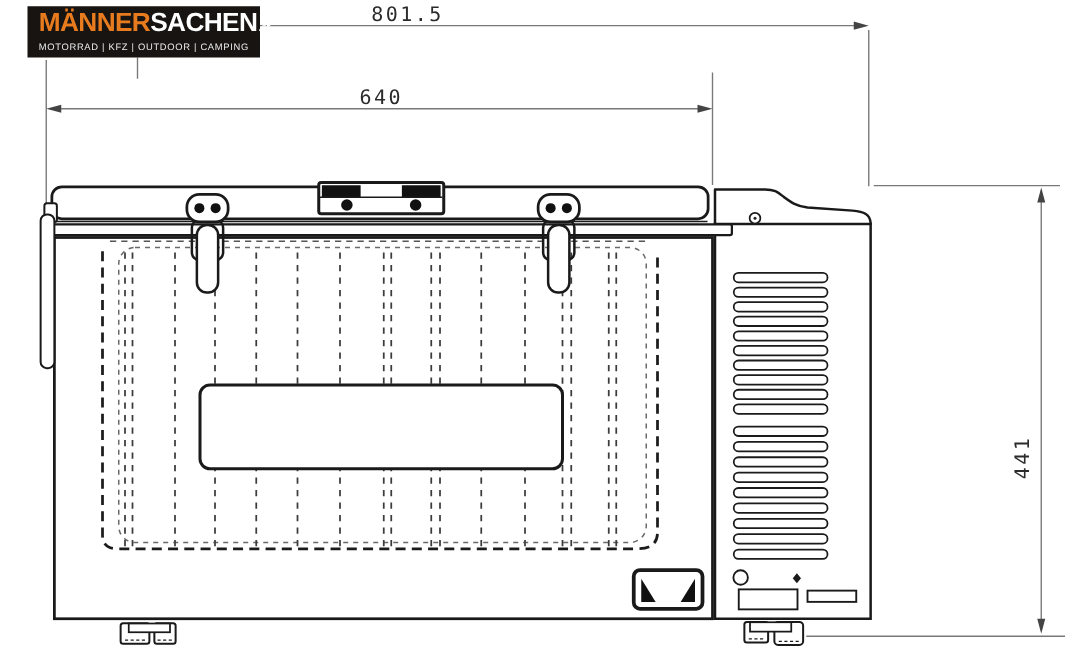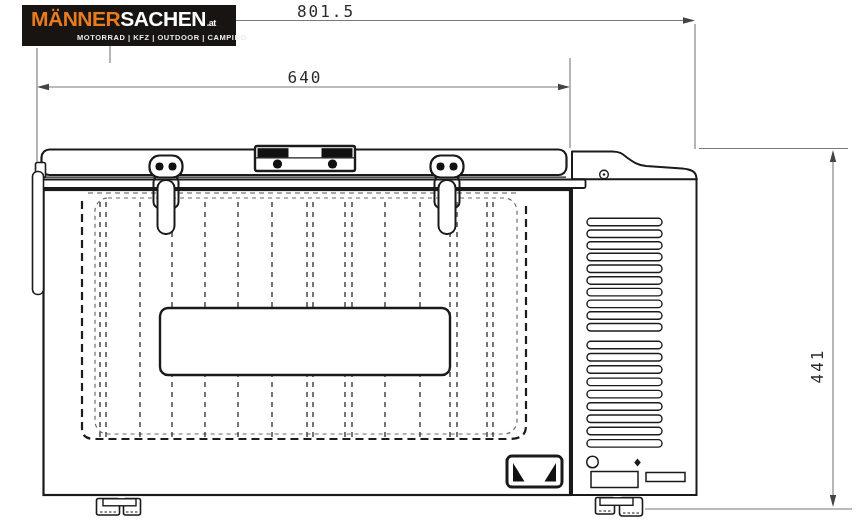--- a/index.html
+++ b/index.html
@@ -1,27 +1,27 @@
 <!DOCTYPE html>
 <html><head>
 <meta charset="utf-8">
 <style>
   html,body{margin:0;padding:0;background:#fff;}
   .stage{position:relative;width:865px;height:520px;background:#ffffff;overflow:hidden;
          font-family:"Liberation Sans",sans-serif;}
   svg.drawing{position:absolute;left:0;top:0;}
-  .logo{position:absolute;left:22px;top:5px;width:214px;height:41px;background:#171412;
+  .logo{position:absolute;left:22px;top:5px;width:186px;height:41px;background:#171412;
         box-sizing:border-box;padding:2px 7px 3px 9px;display:flex;flex-direction:column;
         justify-content:center;z-index:5;}
   .logo .brand{font-weight:bold;font-size:21px;line-height:1.05;letter-spacing:-0.5px;
         white-space:nowrap;color:#ffffff;}
   .logo .brand .p1{color:#e87b1e;}
   .logo .brand .tld{font-size:9px;font-weight:bold;color:#fefefe;margin-left:1px;}
   .logo .tagline{font-size:7.5px;letter-spacing:0.55px;color:#ececec;margin-top:2px;
-        white-space:nowrap;font-weight:bold;margin-left:46px;}
+        white-space:nowrap;font-weight:normal;}
   .dimtext{font-family:"DejaVu Sans Mono","Liberation Mono",monospace;fill:#2b2b2b;}
 </style>
 </head>
 <body>
 
 <div class="stage">
 
   <div class="logo">
     <div class="brand"><span class="p1">MÄNNER</span><span class="p2">SACHEN</span><span class="tld">.at</span></div>
     <div class="tagline">MOTORRAD | KFZ | OUTDOOR | CAMPING</div>

